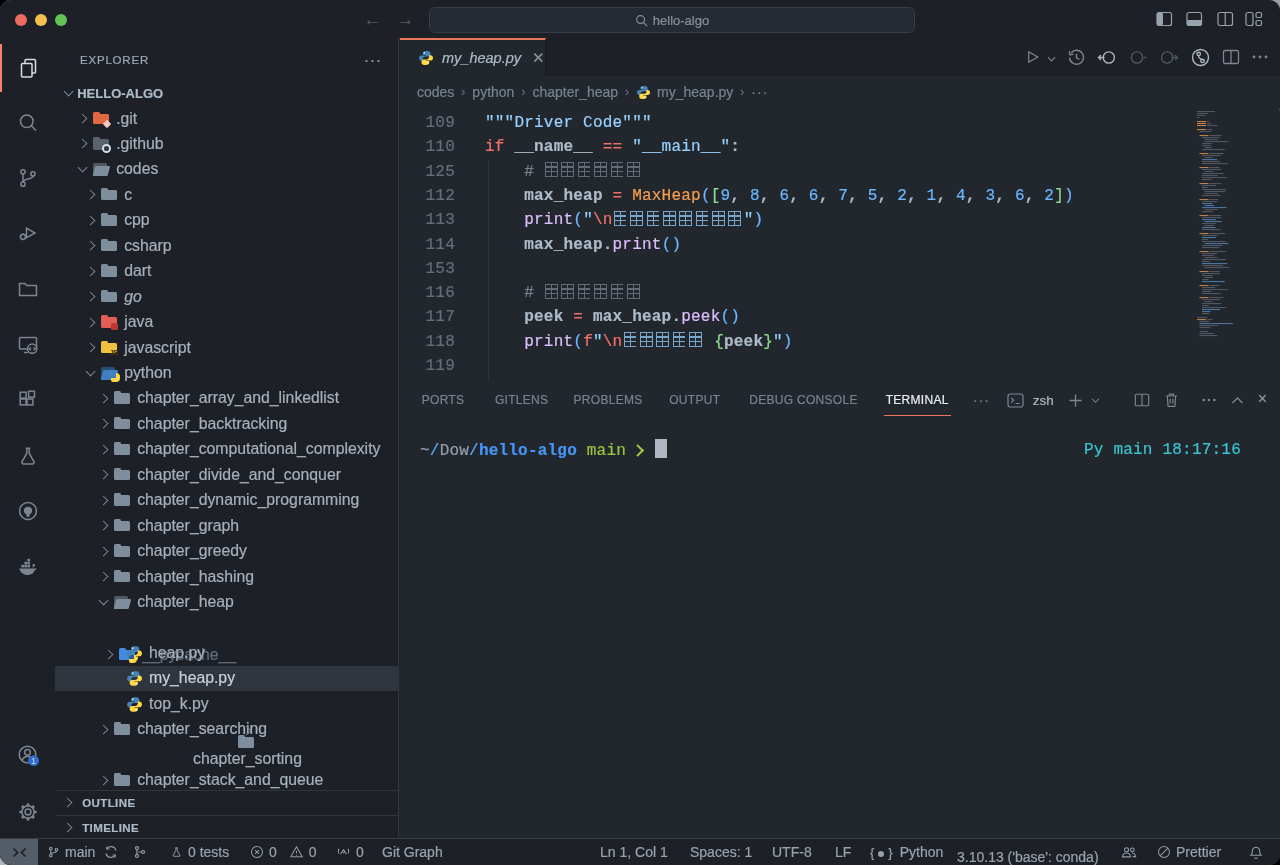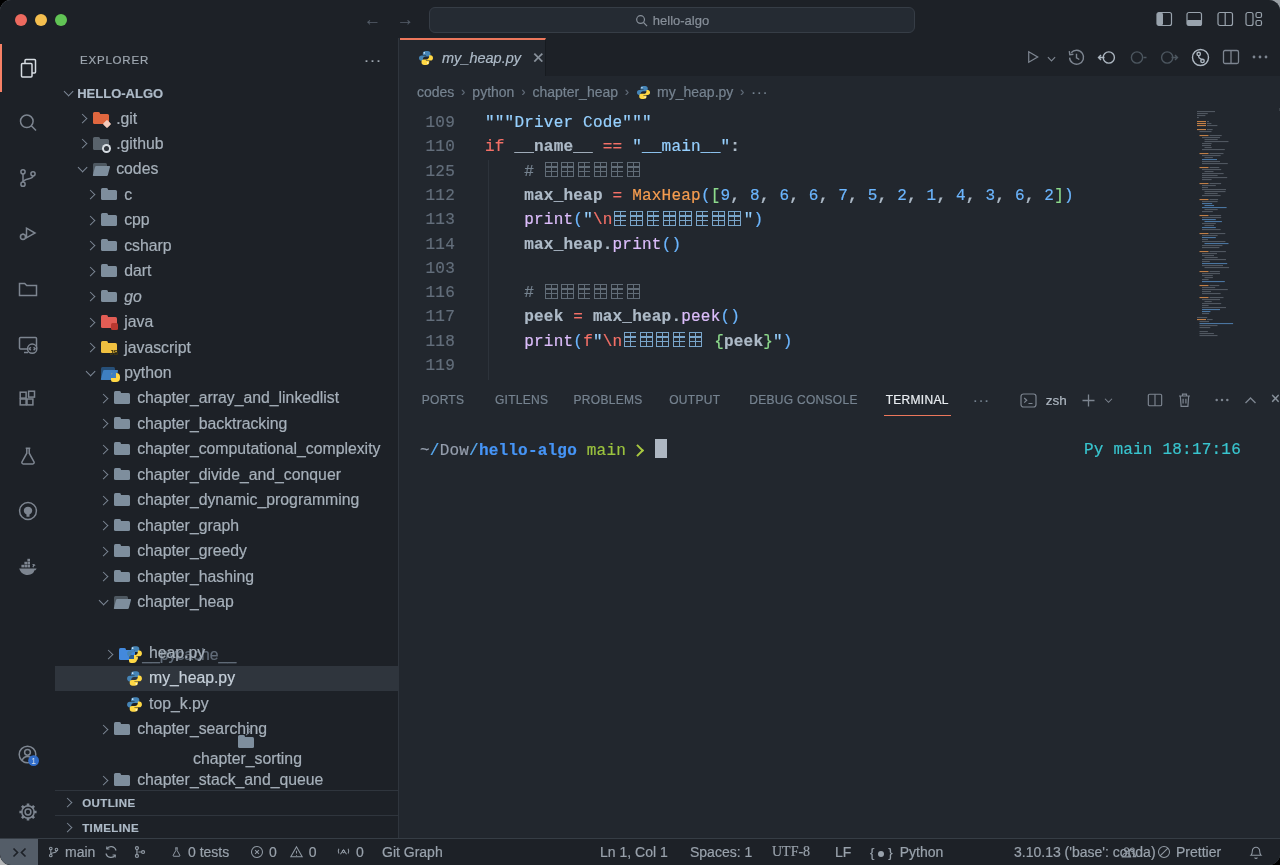--- a/index.html
+++ b/index.html
@@ -102,21 +102,21 @@
       repeating-linear-gradient(90deg, var(--zc) 0 1.4px, transparent 1.4px 5.8px);
     opacity:0.75; }
   .zh.c { --zc:#768390; } .zh.s { --zc:#96d0ff; }
   #minimap { position:absolute; right:0; top:0; width:84px; height:272px; }
   
   #panel { position:absolute; left:400px; top:380px; width:880px; height:458px; background:#22272e; }
   #paneltabs { position:absolute; left:0; top:0; width:880px; height:40px; display:flex; align-items:center; }
   .ptab { color:#768390; font-size:12px; letter-spacing:0.3px; }
   .ptab.active { color:#e9edf1; position:relative; }
   .ptab.active::after { content:""; position:absolute; left:-2px; right:-2px; bottom:-9px; height:1.5px; background:#ec775c; }
-  #panelacts { position:absolute; right:0; top:0; height:40px; display:flex; align-items:center; gap:14px; color:#768390; }
+  #panelacts { position:absolute; right:13px; top:0; height:40px; display:flex; align-items:center; gap:14px; color:#768390; }
   #term { position:absolute; left:20px; top:59px; width:840px; height:380px;
      font-family:"Liberation Mono", monospace; font-size:16px; letter-spacing:0.21px; }
   #termline { position:absolute; left:0; top:0px; white-space:pre; line-height:22px; }
   #termright { position:absolute; right:19px; top:0px; line-height:22px; color:#39c5cf; white-space:pre; }
   
   #statusbar { position:absolute; left:0; top:838px; width:1280px; height:27px; background:#1d2127;
      border-top:1px solid #363d45; color:#99a2ac; font-size:14px; }
   .sbl { position:absolute; top:0; height:26px; display:flex; align-items:center; gap:5px; }
   .pchev { display:inline-block; width:9px; height:9px; border-right:2.4px solid #a9c840;
      border-bottom:2.4px solid #a9c840; transform:rotate(-45deg) translate(-2px,-2px); }
@@ -390,21 +390,21 @@
     </div>
   <div id="editor">
     <div class="indent"></div>
     <div id="codelines">
         <div class="cl" style="top:0.0px;"><span class="ln">109</span><span class="ct"><span class="s">"""Driver Code"""</span></span></div>
 <div class="cl" style="top:24.3px;"><span class="ln">110</span><span class="ct"><span class="k">if</span><span class="w"> __name__ </span><span class="k">==</span><span class="w"> </span><span class="s">"__main__"</span><span class="w">:</span></span></div>
 <div class="cl" style="top:48.6px;"><span class="ln">125</span><span class="ct"><span class="c">    # </span><span class="zh c"></span><span class="zh c"></span><span class="zh c"></span><span class="zh c"></span><span class="zh c"></span><span class="zh c"></span></span></div>
 <div class="cl" style="top:72.9px;"><span class="ln">112</span><span class="ct"><span class="w">    max_heap </span><span class="k">=</span><span class="w"> </span><span class="cls">MaxHeap</span><span class="n">(</span><span class="g">[</span><span class="n">9</span><span class="w">, </span><span class="n">8</span><span class="w">, </span><span class="n">6</span><span class="w">, </span><span class="n">6</span><span class="w">, </span><span class="n">7</span><span class="w">, </span><span class="n">5</span><span class="w">, </span><span class="n">2</span><span class="w">, </span><span class="n">1</span><span class="w">, </span><span class="n">4</span><span class="w">, </span><span class="n">3</span><span class="w">, </span><span class="n">6</span><span class="w">, </span><span class="n">2</span><span class="g">]</span><span class="n">)</span></span></div>
 <div class="cl" style="top:97.2px;"><span class="ln">113</span><span class="ct"><span class="w">    </span><span class="fn">print</span><span class="n">(</span><span class="s">"</span><span class="k">\n</span><span class="zh s"></span><span class="zh s"></span><span class="zh s"></span><span class="zh s"></span><span class="zh s"></span><span class="zh s"></span><span class="zh s"></span><span class="zh s"></span><span class="s">"</span><span class="n">)</span></span></div>
 <div class="cl" style="top:121.5px;"><span class="ln">114</span><span class="ct"><span class="w">    max_heap.</span><span class="fn">print</span><span class="n">()</span></span></div>
-<div class="cl" style="top:145.8px;"><span class="ln">103</span><span class="ct"></span></div>
+<div class="cl" style="top:145.8px;"><span class="ln">153</span><span class="ct"></span></div>
 <div class="cl" style="top:170.1px;"><span class="ln">116</span><span class="ct"><span class="c">    # </span><span class="zh c"></span><span class="zh c"></span><span class="zh c"></span><span class="zh c"></span><span class="zh c"></span><span class="zh c"></span></span></div>
 <div class="cl" style="top:194.4px;"><span class="ln">117</span><span class="ct"><span class="w">    peek </span><span class="k">=</span><span class="w"> max_heap.</span><span class="fn">peek</span><span class="n">()</span></span></div>
 <div class="cl" style="top:218.7px;"><span class="ln">118</span><span class="ct"><span class="w">    </span><span class="fn">print</span><span class="n">(</span><span class="k">f</span><span class="s">"</span><span class="k">\n</span><span class="zh s"></span><span class="zh s"></span><span class="zh s"></span><span class="zh s"></span><span class="zh s"></span><span class="s"> </span><span class="g">{</span><span class="w">peek</span><span class="g">}</span><span class="s">"</span><span class="n">)</span></span></div>
 <div class="cl" style="top:243.0px;"><span class="ln">119</span><span class="ct"></span></div>
       </div>
     <div id="minimap"><svg width="84" height="270" viewBox="0 0 84 270">
           <rect x="1.0" y="0.0" width="18.0" height="1.1" fill="#9aa6b2" opacity="0.38"></rect>
           <rect x="1.0" y="2.0" width="10.8" height="1.1" fill="#9aa6b2" opacity="0.38"></rect>
           <rect x="1.0" y="4.0" width="8.4" height="1.1" fill="#9aa6b2" opacity="0.38"></rect>
           <rect x="1.0" y="6.0" width="1.8" height="1.1" fill="#9aa6b2" opacity="0.38"></rect>
@@ -621,33 +621,33 @@
     </div>
     <div class="sbl" style="left:382px;">
         <span>Git Graph</span>
       </div>
     <div class="sbl" style="left:600px;">
         <span>Ln 1, Col 1</span>
       </div>
     <div class="sbl" style="left:690px;">
         <span>Spaces: 1</span>
       </div>
-    <div class="sbl" style="left:772px;font-family:Liberation Serif, serif;">
+    <div class="sbl" style="left:772px;">
         <span>UTF-8</span>
       </div>
     <div class="sbl" style="left:835px;">
         <span>LF</span>
       </div>
     <div class="sbl" style="left:870px;">
         <span style="font-size:13px;">{</span>
         <span style="display:inline-block;width:6px;height:6px;border-radius:50%;background:#99a2ac;margin:4px -1px 0 -1px;"></span>
         <span style="font-size:13px;">}</span>
         <span style="margin-left:2px;">Python</span>
       </div>
-    <div class="sbl" style="left:1014px;">
+    <div class="sbl" style="left:957px;align-items:flex-end;">
         <span>3.10.13 ('base': conda)</span>
       </div>
     <div class="sbl" style="left:1121px;">
       <svg class="ico" width="16" height="14" viewBox="0 0 18 15" style="stroke:#9099a3;stroke-width:1.2;">
         <circle cx="6.2" cy="5" r="2.3"></circle>
           <path d="M1.5 13c.6-3 2.3-4.4 4.7-4.4 2.4 0 4.1 1.4 4.7 4.4z"></path>
         <circle cx="12.8" cy="5" r="2.1"></circle>
           <path d="M12.2 8.6c2.2.1 3.7 1.4 4.3 4.1h-3.4"></path>
         </svg>
     </div>

